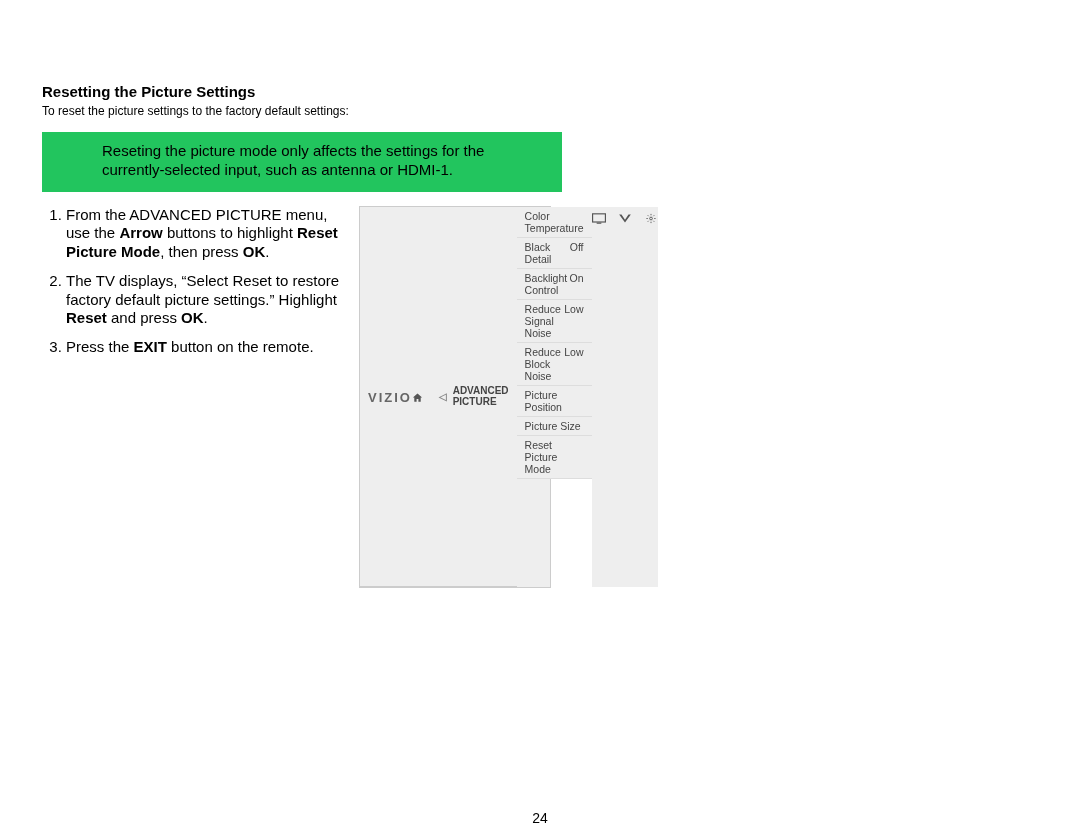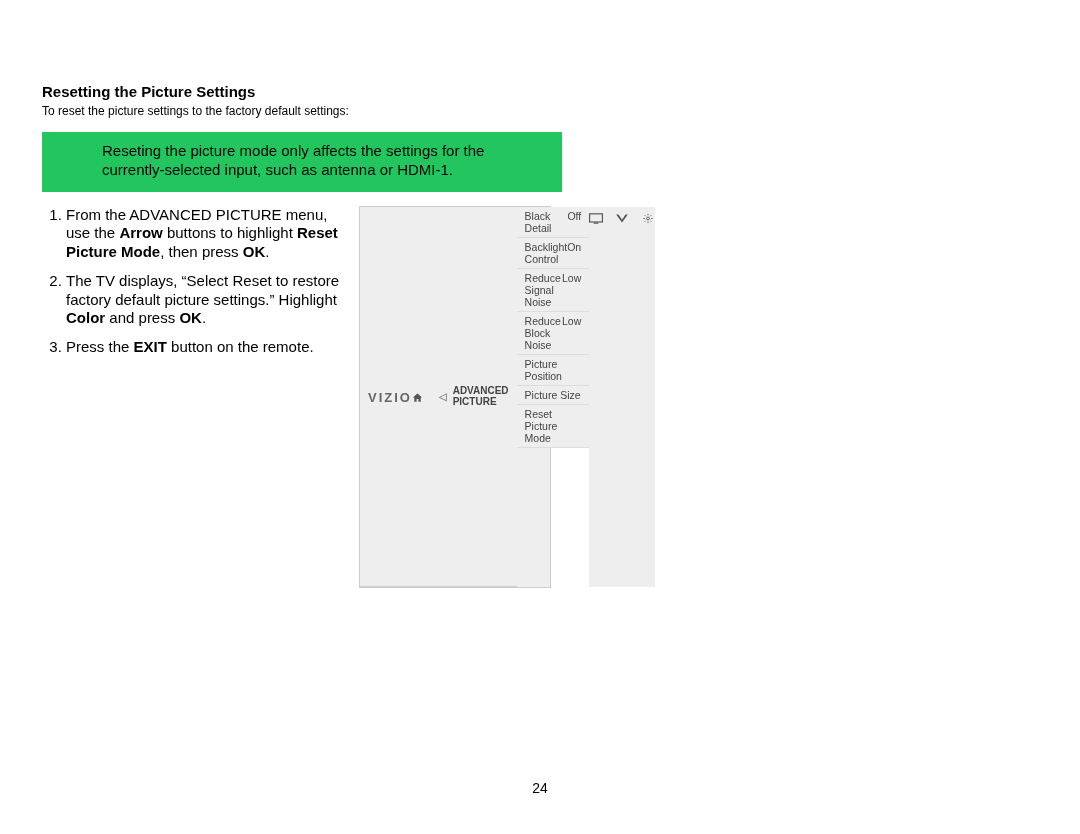--- a/index.html
+++ b/index.html
@@ -104,58 +104,62 @@
   }
   .tv-footer-icon {
     width: 14px; height: 11px;
     fill: #555;
     display:inline-block;
   }
   .page-num {
     position: absolute;
     left: 0; right: 0;
     text-align: center;
-    top: 780px;
+    top: 810px;
     font-size: 14px;
   }
 </style>
 </head>
 <body>
 
 <div class="page">
   <h2>Resetting the Picture Settings</h2>
   <p class="intro">To reset the picture settings to the factory default settings:</p>
   <div class="note">Reseting the picture mode only affects the settings for the currently-selected input, such as antenna or HDMI-1.</div>
 
   <div class="cols">
     <ol class="steps">
       <li>
         <span>From the ADVANCED PICTURE menu, use the </span><span class="b">Arrow</span><span> buttons to highlight </span><span class="b">Reset Picture Mode</span><span>, then press </span><span class="b">OK</span><span>.</span>
       </li>
       <li>
-        <span>The TV displays, “Select Reset to restore factory default picture settings.” Highlight </span><span class="b">Color</span><span> and press </span><span class="b">OK</span><span>.</span>
+        <span>The TV displays, “Select Reset to restore factory default picture settings.” Highlight </span><span class="b">Reset</span><span> and press </span><span class="b">OK</span><span>.</span>
       </li>
       <li>
         <span>Press the </span><span class="b">EXIT</span><span> button on the remote.</span>
       </li>
     </ol>
 
     <div class="tv-screen">
       <div class="tv-header">
         <span class="tv-logo">VIZIO</span>
         <svg class="tv-home-icon" viewBox="0 0 24 24">
             <path d="M12 3l10 9h-3v9h-5v-6h-4v6H5v-9H2z"></path>
           </svg>
       </div>
       <div class="tv-breadcrumb">
         <span class="tv-back-arrow">◁</span>
         <span>ADVANCED PICTURE</span>
       </div>
       <div>
         <div class="tv-row">
+            <span>Color Temperature</span>
+            <span></span>
+          </div>
+        <div class="tv-row">
             <span>Black Detail</span>
             <span>Off</span>
           </div>
         <div class="tv-row">
             <span>Backlight Control</span>
             <span>On</span>
           </div>
         <div class="tv-row">
             <span>Reduce Signal Noise</span>
             <span>Low</span>

